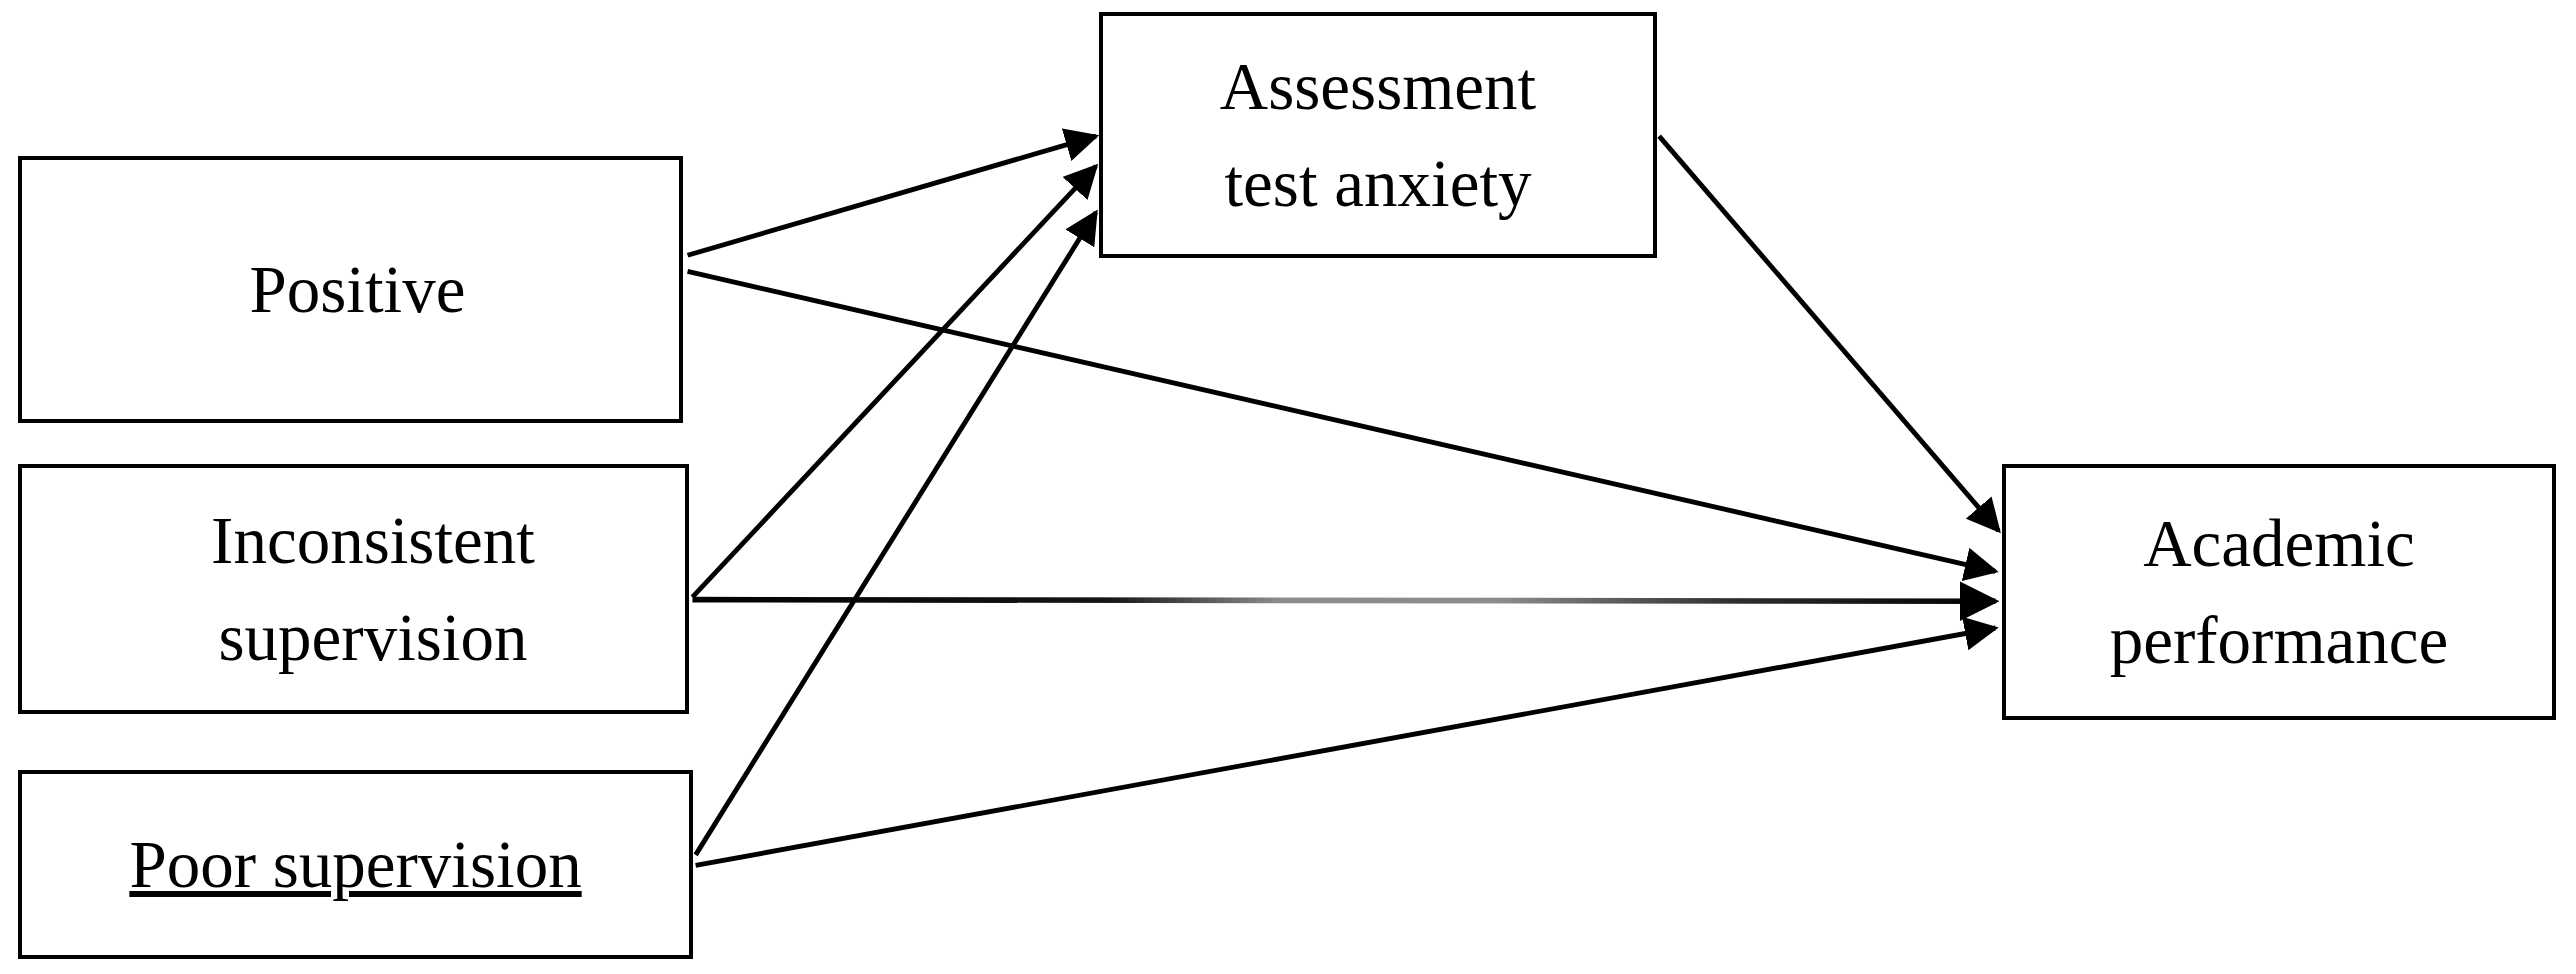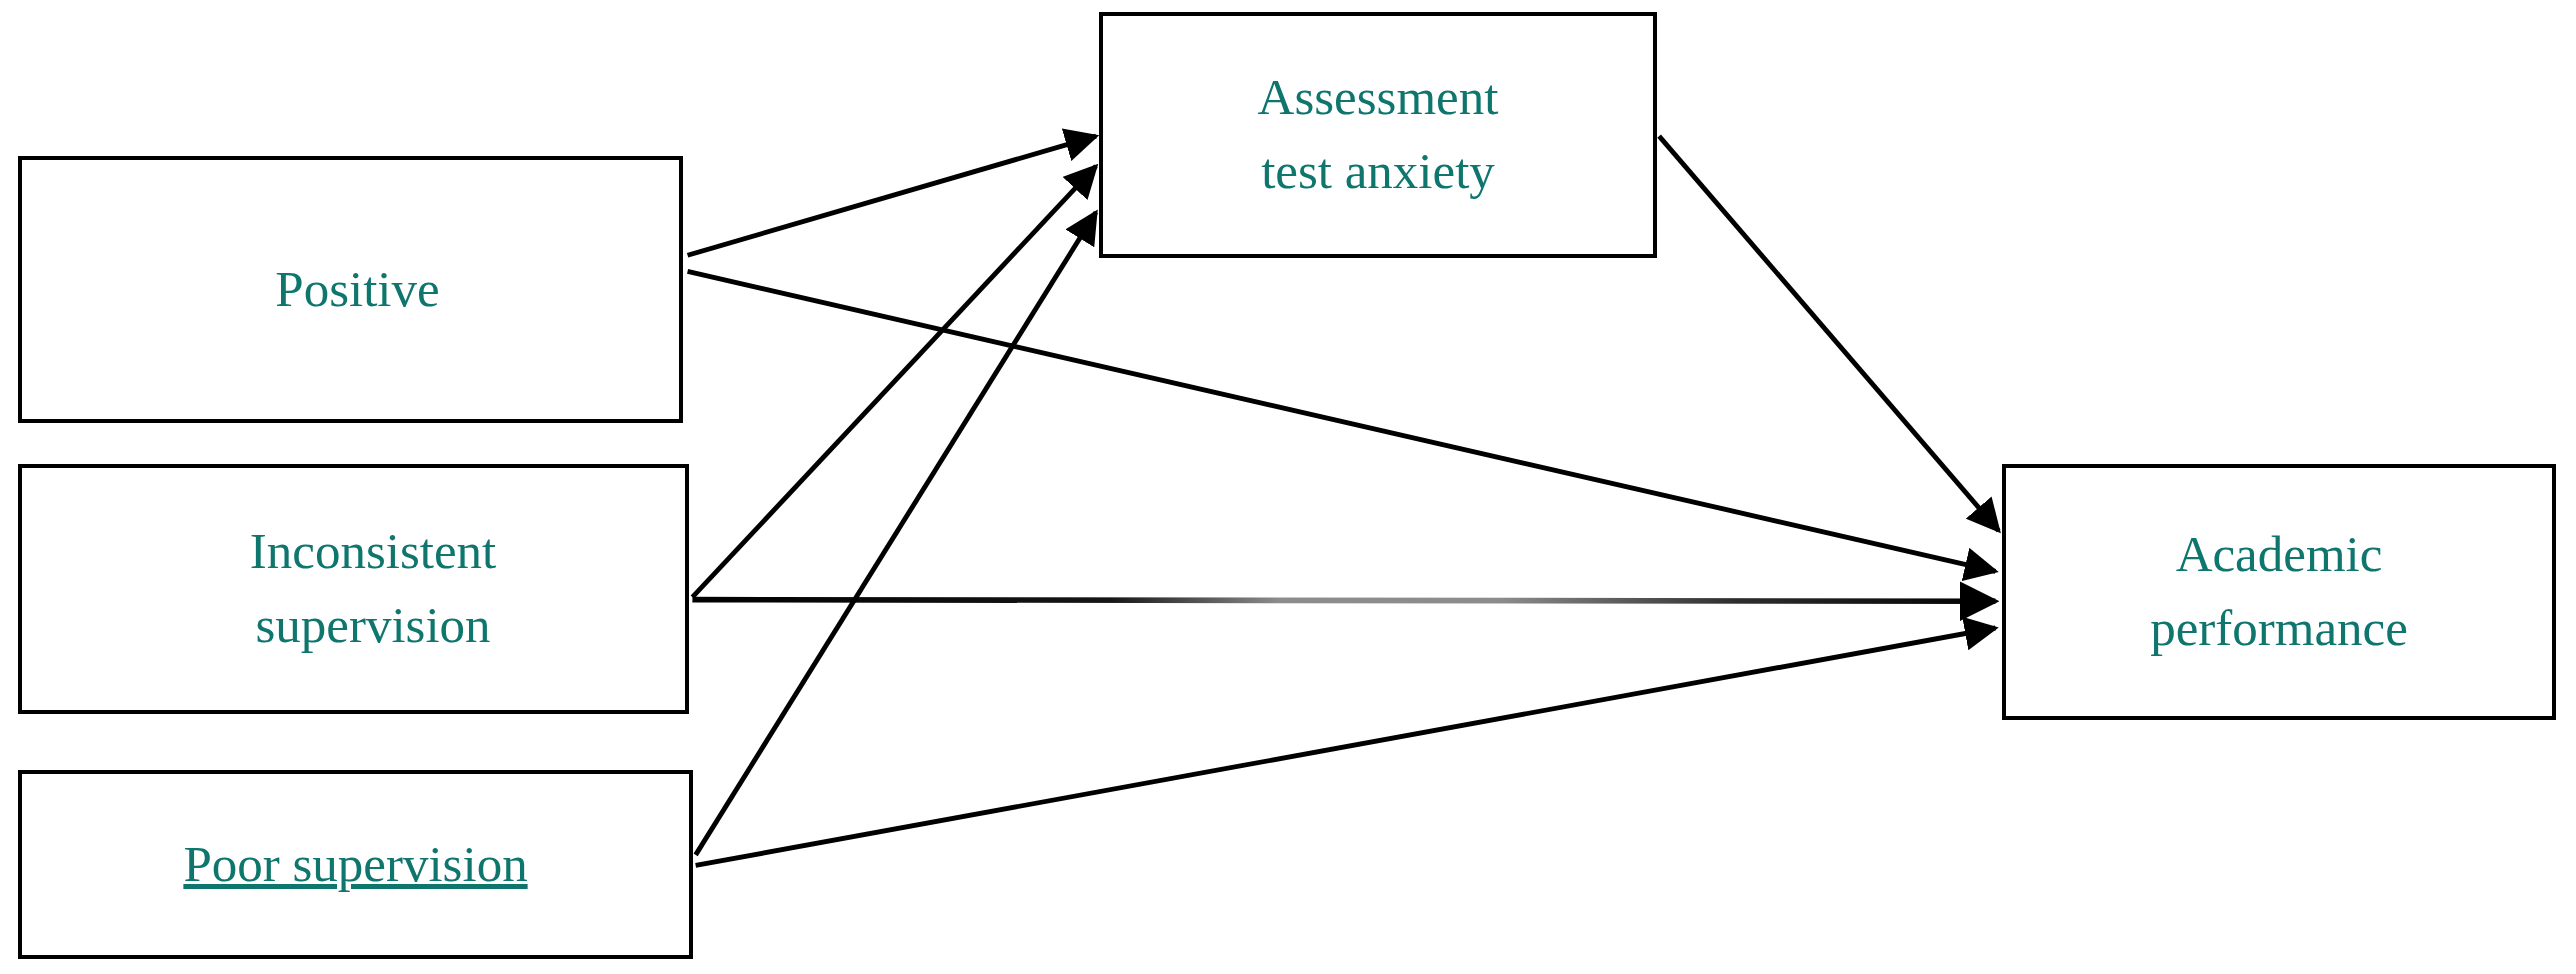--- a/index.html
+++ b/index.html
@@ -26,22 +26,22 @@
   .node {
     position: absolute;
     box-sizing: border-box;
     border: 4.9px solid #000000;
     background: #ffffff;
     display: flex;
     flex-direction: column;
     align-items: center;
     justify-content: center;
     text-align: center;
-    color: #0f766e;
-    font-size: 51px;
+    color: #000000;
+    font-size: 67px;
     line-height: 1.45;
     z-index: 2;
   }
   .node span { display: block; white-space: nowrap; }
 
   .node-positive      { left: 18px;   top: 156px; width: 665px; height: 267px; padding-left: 14px; }
   .node-inconsistent  { left: 18px;   top: 464px; width: 671px; height: 250px; padding-left: 39px; }
   .node-poor          { left: 18px;   top: 770px; width: 675px; height: 189px; text-decoration: underline; }
   .node-anxiety       { left: 1099px; top: 12px;  width: 558px; height: 246px; }
   .node-academic      { left: 2002px; top: 464px; width: 554px; height: 256px; }

